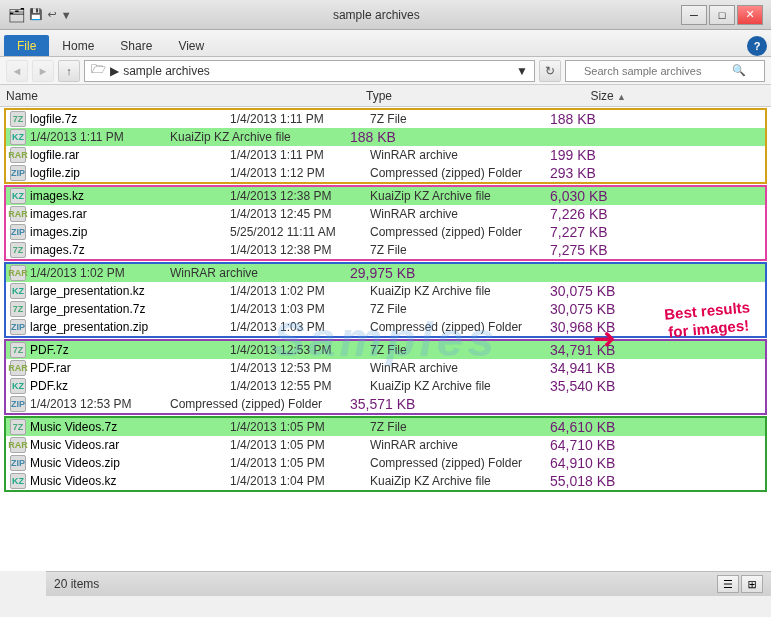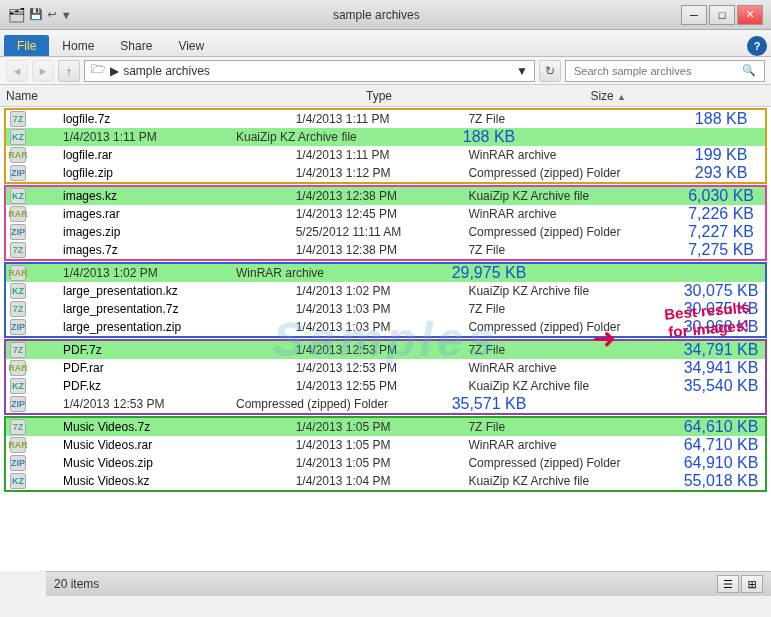--- a/index.html
+++ b/index.html
@@ -81,21 +81,21 @@
       font-size: 12px; color: #333;
     }
     .refresh-btn {
       width: 22px; height: 22px; border: 1px solid #ccc; background: linear-gradient(to bottom, #f5f5f5, #e0e0e0);
       display: flex; align-items: center; justify-content: center; cursor: pointer; font-size: 12px; color: #555;
       border-radius: 2px;
     }
     .search-box {
       display: flex; align-items: center;
       border: 1px solid #aaa; background: white; height: 22px;
-      padding: 0 8px; width: 200px;
+      padding: 0 18px; width: 200px;
     }
     .search-input {
       border: none; outline: none; font-size: 11px; color: #888; background: transparent; flex: 1;
     }
     .search-icon { font-size: 11px; color: #888; }
 
     
     .col-headers {
       display: flex;
       background: #f0f0f0;
@@ -118,32 +118,31 @@
       background: white;
       overflow-y: auto;
       height: calc(617px - 30px - 22px - 26px - 28px - 22px - 25px);
     }
     .file-row {
       display: flex;
       align-items: center;
       padding: 1px 6px;
       height: 18px;
       cursor: pointer;
-      gap: 33px;
     }
     .file-row.highlight-green { background: #90ee90; }
 
     .file-icon {
       width: 16px; height: 16px; margin-right: 4px; flex-shrink: 0;
       display: flex; align-items: center; justify-content: center; font-size: 10px;
     }
     .file-name { width: 200px; font-size: 12px; color: #000; overflow: hidden; white-space: nowrap; }
     .file-date { width: 140px; font-size: 12px; color: #333; }
     .file-type { width: 180px; font-size: 12px; color: #333; }
-    .file-size { width: 80px; font-size: 16px; color: #1d4ed8; text-align: center; }
+    .file-size { width: 80px; font-size: 14px; color: #701a75; text-align: left; }
     .group-wrapper {
       border: 2px solid;
       margin: 1px 4px;
     }
     .group-yellow { border-color: #d4a017; }
     .group-pink { border-color: #e040a0; }
     .group-blue { border-color: #3060d0; }
     .group-purple { border-color: #9040b0; }
     .group-green { border-color: #30a030; }
 

